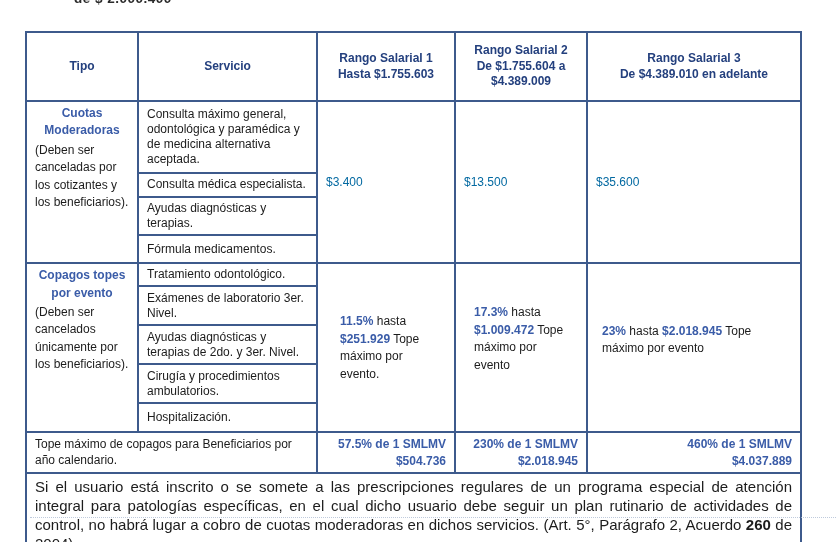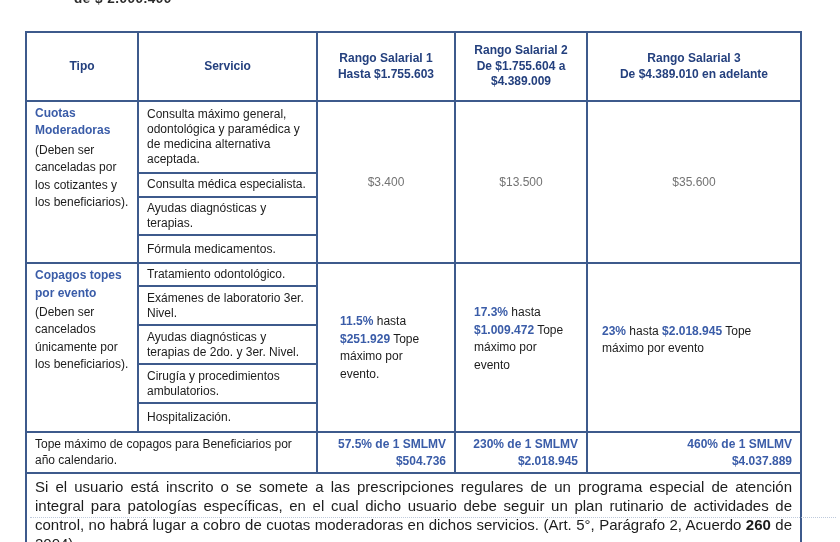--- a/index.html
+++ b/index.html
@@ -73,32 +73,32 @@
   td.tipo-cell {
     vertical-align: top;
     padding: 7px 8px 3px 10px;
     line-height: 1.45;
   }
   .tipo-title {
     color: #3a5ca8;
     font-weight: bold;
     display: block;
     margin-bottom: 2px;
+    text-align: center;
   }
   .tipo-desc { color: #1c1c1c; display: block; }
 
   td.service-cell {
     vertical-align: middle;
     padding: 3px 8px 3px 10px;
     line-height: 1.26;
   }
   td.money-cell {
-    text-align: center;
-    vertical-align: middle;
-    color: #737373;
+    vertical-align: middle;
+    color: #0369a1;
   }
   td.copago-cell {
     vertical-align: middle;
     line-height: 1.45;
   }
   td.copago-cell.p1 { padding: 3px 12px 2px 22px; }
   td.copago-cell.p2 { padding: 3px 14px 20px 18px; }
   td.copago-cell.p3 { padding: 3px 10px 18px 14px; }
   .blue { color: #3a5ca8; font-weight: bold; }
 

